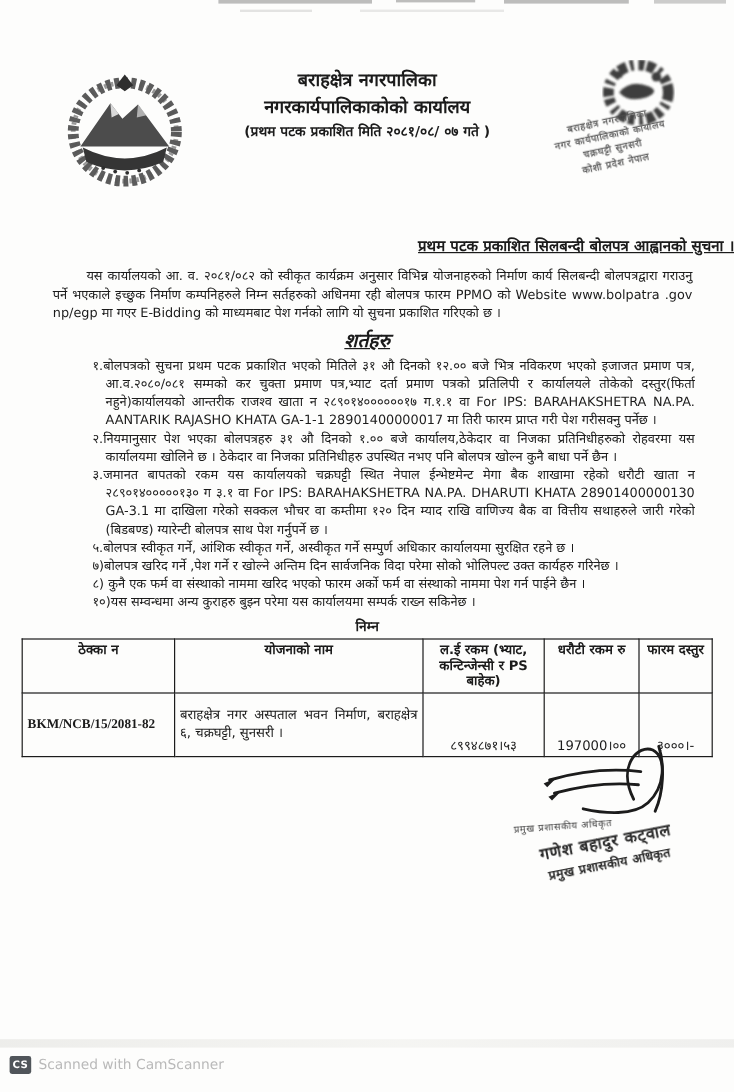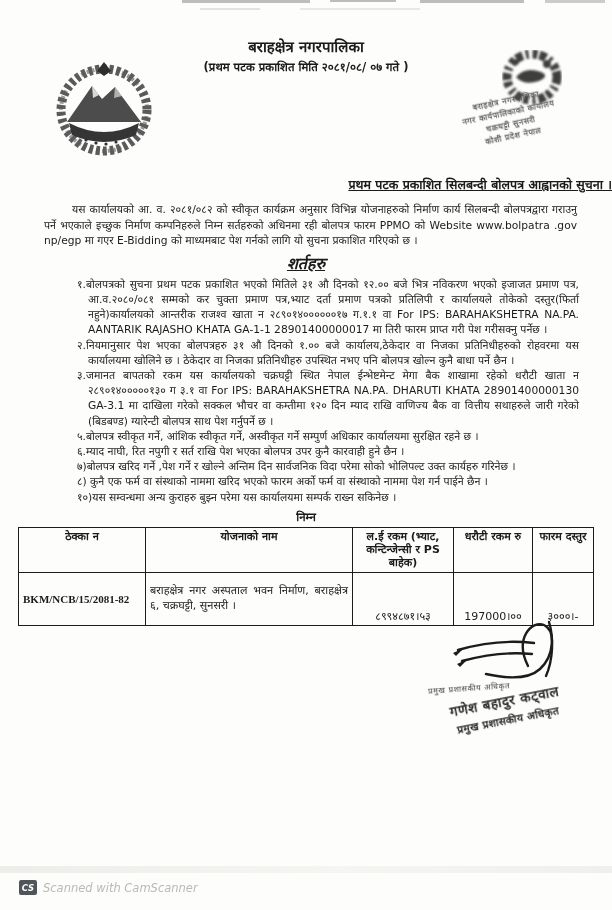--- a/index.html
+++ b/index.html
@@ -9,21 +9,21 @@
   
   .noise{position:absolute;background:#6f6f6f;opacity:.45;}
   .noise.n1{left:182px;top:0;width:128px;height:3px;}
   .noise.n2{left:330px;top:0;width:66px;height:2px;}
   .noise.n3{left:420px;top:0;width:104px;height:3px;}
   .noise.n4{left:545px;top:0;width:60px;height:3px;opacity:.35;}
   .noise.n5{left:200px;top:8px;width:60px;height:2px;opacity:.18;}
   .noise.n6{left:300px;top:8px;width:120px;height:2px;opacity:.15;}
 
   
-  .head{position:relative;padding-top:40px;height:116px;}
+  .head{position:relative;padding-top:60px;height:116px;}
   .logo{position:absolute;left:52px;top:60px;}
   .head-center{text-align:center;line-height:1.0;}
   .h-line1,.h-line2,.h-line3{font-size:15px;font-weight:bold;margin:0 0 7px 0;}
   .h-line4{font-size:11.5px;font-weight:bold;margin-top:2px;}
 
   
   .seal{position:absolute;right:20px;top:50px;width:160px;}
   .seal-blob{margin-left:66px;}
   .seal-lines{transform:rotate(-12deg);transform-origin:left top;text-align:center;width:120px;margin-left:14px;margin-top:-4px;
     font-size:8px;font-weight:bold;color:#4c4c4c;letter-spacing:.5px;line-height:12px;filter:blur(.35px);opacity:.85;}
@@ -50,21 +50,21 @@
 
   
   .sig-svg{position:absolute;left:450px;top:616px;}
   .stamp-small{position:absolute;left:428px;top:682px;font-size:8px;color:#3d3d3d;transform:rotate(-4deg);letter-spacing:.5px;filter:blur(.2px);}
   .stamp-name{position:absolute;left:418px;top:692px;width:176px;text-align:center;transform:rotate(-11deg);color:#2a2a2a;filter:blur(.2px);}
   .stamp-name .nm{font-size:13.5px;font-weight:bold;letter-spacing:.5px;}
   .stamp-name .ds{font-size:10.5px;font-weight:bold;margin-top:3px;letter-spacing:.3px;}
 
   
   .edge-band{position:absolute;left:0;top:866px;width:612px;height:7px;background:linear-gradient(90deg,#e9e9e6 0%,#f3f3f0 55%,#ececea 100%);opacity:.8;}
-  .cam{position:absolute;left:19px;top:880px;display:flex;align-items:center;gap:6px;font-style:italic;}
+  .cam{position:absolute;left:8px;top:880px;display:flex;align-items:flex-start;gap:6px;}
   .cs-badge{display:flex;align-items:center;justify-content:center;width:18px;height:15px;background:#50555a;color:#fff;
     font-size:8.5px;font-weight:bold;border-radius:2px;letter-spacing:.3px;}
   .cam-text{font-size:11.5px;color:#b9b9b9;}
 </style>
 </head>
 <body>
 
 <div class="page">
 
   <div class="noise n1"></div>
@@ -86,20 +86,21 @@
         <path d="M17,63 Q52,81 87,63 L84,75 Q52,89 20,75 Z" fill="#353535"></path>
         <circle cx="34" cy="80" r="1.6" fill="#2e2e2e"></circle>
           <circle cx="44" cy="83" r="1.6" fill="#2e2e2e"></circle>
         <circle cx="54" cy="84" r="1.6" fill="#2e2e2e"></circle>
           <circle cx="64" cy="82" r="1.6" fill="#2e2e2e"></circle>
       </svg>
     </span>
 
     <div class="head-center">
       <div class="h-line1">बराहक्षेत्र नगरपालिका</div>
+      <div class="h-line2">नगरकार्यपालिकाकोको कार्यालय</div>
       <div class="h-line4">(प्रथम पटक प्रकाशित मिति २०८१/०८/ ०७ गते )</div>
     </div>
 
     <div class="seal">
       <span class="seal-blob">
         <svg width="68" height="58" viewBox="0 0 68 58">
           <defs>
               <filter id="bl">
                 <feGaussianBlur stdDeviation="0.9"></feGaussianBlur>
               </filter>
@@ -125,21 +126,20 @@
 
   <p class="intro">यस कार्यालयको आ. व. २०८१/०८२ को स्वीकृत कार्यक्रम अनुसार विभिन्न योजनाहरुको निर्माण कार्य सिलबन्दी बोलपत्रद्वारा गराउनु पर्ने भएकाले इच्छुक निर्माण कम्पनिहरुले निम्न सर्तहरुको अधिनमा रही बोलपत्र फारम PPMO को Website www.bolpatra .gov np/egp मा गएर E-Bidding को माध्यमबाट पेश गर्नको लागि यो सुचना प्रकाशित गरिएको छ ।</p>
 
   <div class="cond-head">शर्तहरु</div>
 
   <div class="conds">
     <div class="cond">१.बोलपत्रको सुचना प्रथम पटक प्रकाशित भएको मितिले ३१ औ दिनको १२.०० बजे भित्र नविकरण भएको इजाजत प्रमाण पत्र, आ.व.२०८०/०८१ सम्मको कर चुक्ता प्रमाण पत्र,भ्याट दर्ता प्रमाण पत्रको प्रतिलिपी र कार्यालयले तोकेको दस्तुर(फिर्ता नहुने)कार्यालयको आन्तरीक राजश्व खाता न २८९०१४००००००१७ ग.१.१ वा For IPS: BARAHAKSHETRA NA.PA. AANTARIK RAJASHO KHATA GA-1-1 28901400000017 मा तिरी फारम प्राप्त गरी पेश गरीसक्नु पर्नेछ ।</div>
     <div class="cond">२.नियमानुसार पेश भएका बोलपत्रहरु ३१ औ दिनको १.०० बजे कार्यालय,ठेकेदार वा निजका प्रतिनिधीहरुको रोहवरमा यस कार्यालयमा खोलिने छ । ठेकेदार वा निजका प्रतिनिधीहरु उपस्थित नभए पनि बोलपत्र खोल्न कुनै बाधा पर्ने छैन ।</div>
     <div class="cond">३.जमानत बापतको रकम यस कार्यालयको चक्रघट्टी स्थित नेपाल ईन्भेष्टमेन्ट मेगा बैक शाखामा रहेको धरौटी खाता न २८९०१४०००००१३० ग ३.१ वा For IPS: BARAHAKSHETRA NA.PA. DHARUTI KHATA 28901400000130 GA-3.1 मा दाखिला गरेको सक्कल भौचर वा कम्तीमा १२० दिन म्याद राखि वाणिज्य बैक वा वित्तीय सथाहरुले जारी गरेको (बिडबण्ड) ग्यारेन्टी बोलपत्र साथ पेश गर्नुपर्ने छ ।</div>
     <div class="cond">५.बोलपत्र स्वीकृत गर्ने, आंशिक स्वीकृत गर्ने, अस्वीकृत गर्ने सम्पुर्ण अधिकार कार्यालयमा सुरक्षित रहने छ ।</div>
-    <div class="cond">६.म्याद नाघी, रित नपुगी र सर्त राखि पेश भएका बोलपत्र उपर कुनै कारवाही हुने छैन ।</div>
     <div class="cond">७)बोलपत्र खरिद गर्ने ,पेश गर्ने र खोल्ने अन्तिम दिन सार्वजनिक विदा परेमा सोको भोलिपल्ट उक्त कार्यहरु गरिनेछ ।</div>
     <div class="cond">८) कुनै एक फर्म वा संस्थाको नाममा खरिद भएको फारम अर्को फर्म वा संस्थाको नाममा पेश गर्न पाईने छैन ।</div>
     <div class="cond">१०)यस सम्वन्धमा अन्य कुराहरु बुझ्न परेमा यस कार्यालयमा सम्पर्क राख्न सकिनेछ ।</div>
   </div>
 
   <div class="nimna">निम्न</div>
 
   <table class="bid">
     <thead>
       <tr>

